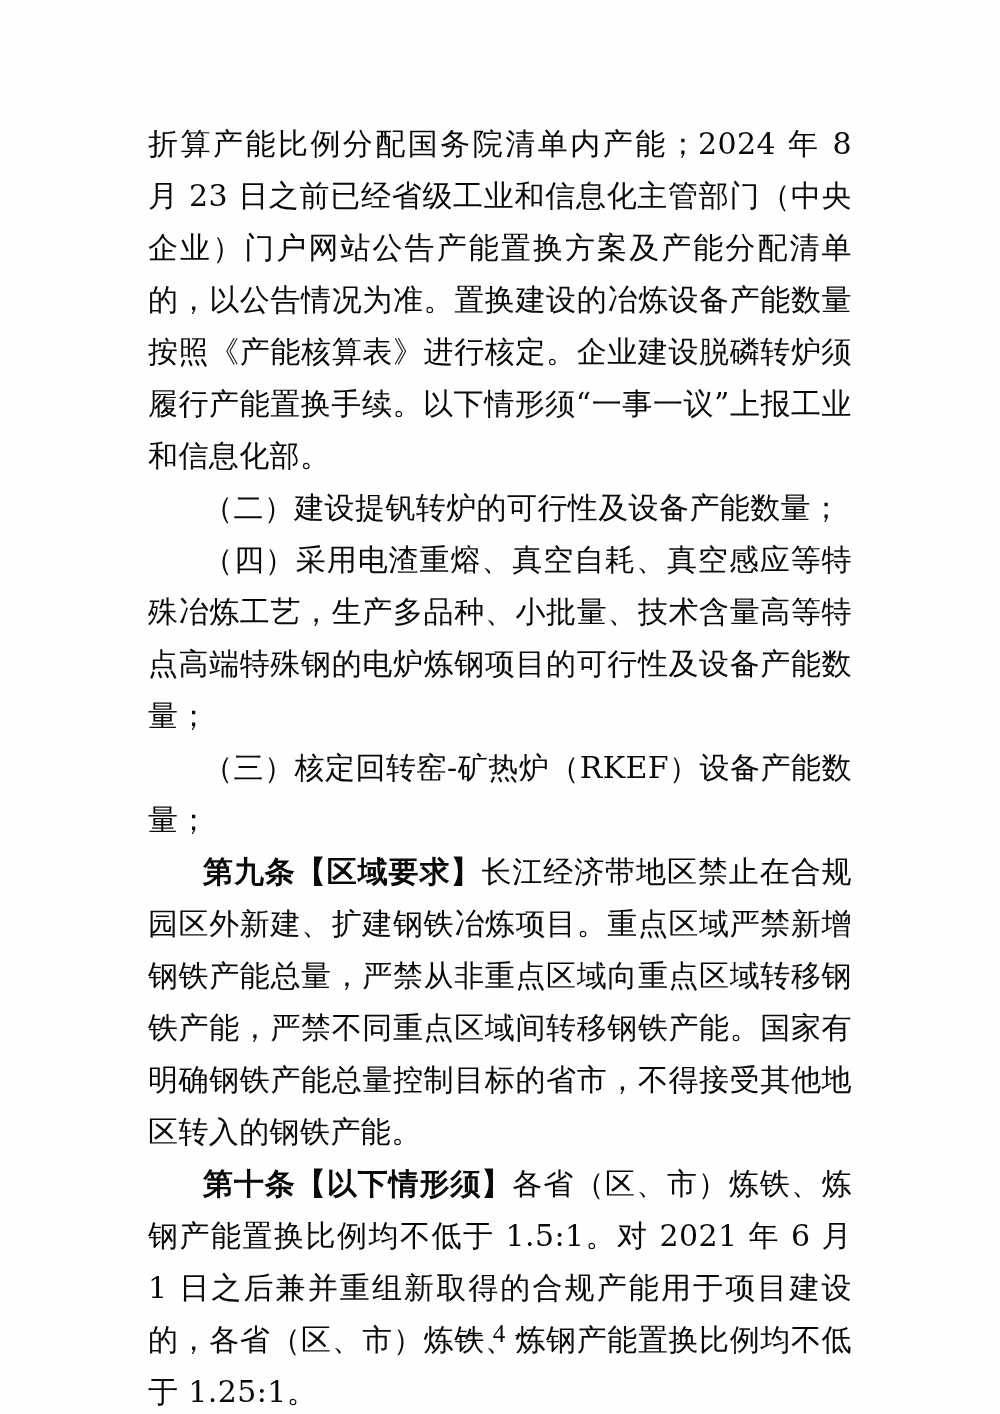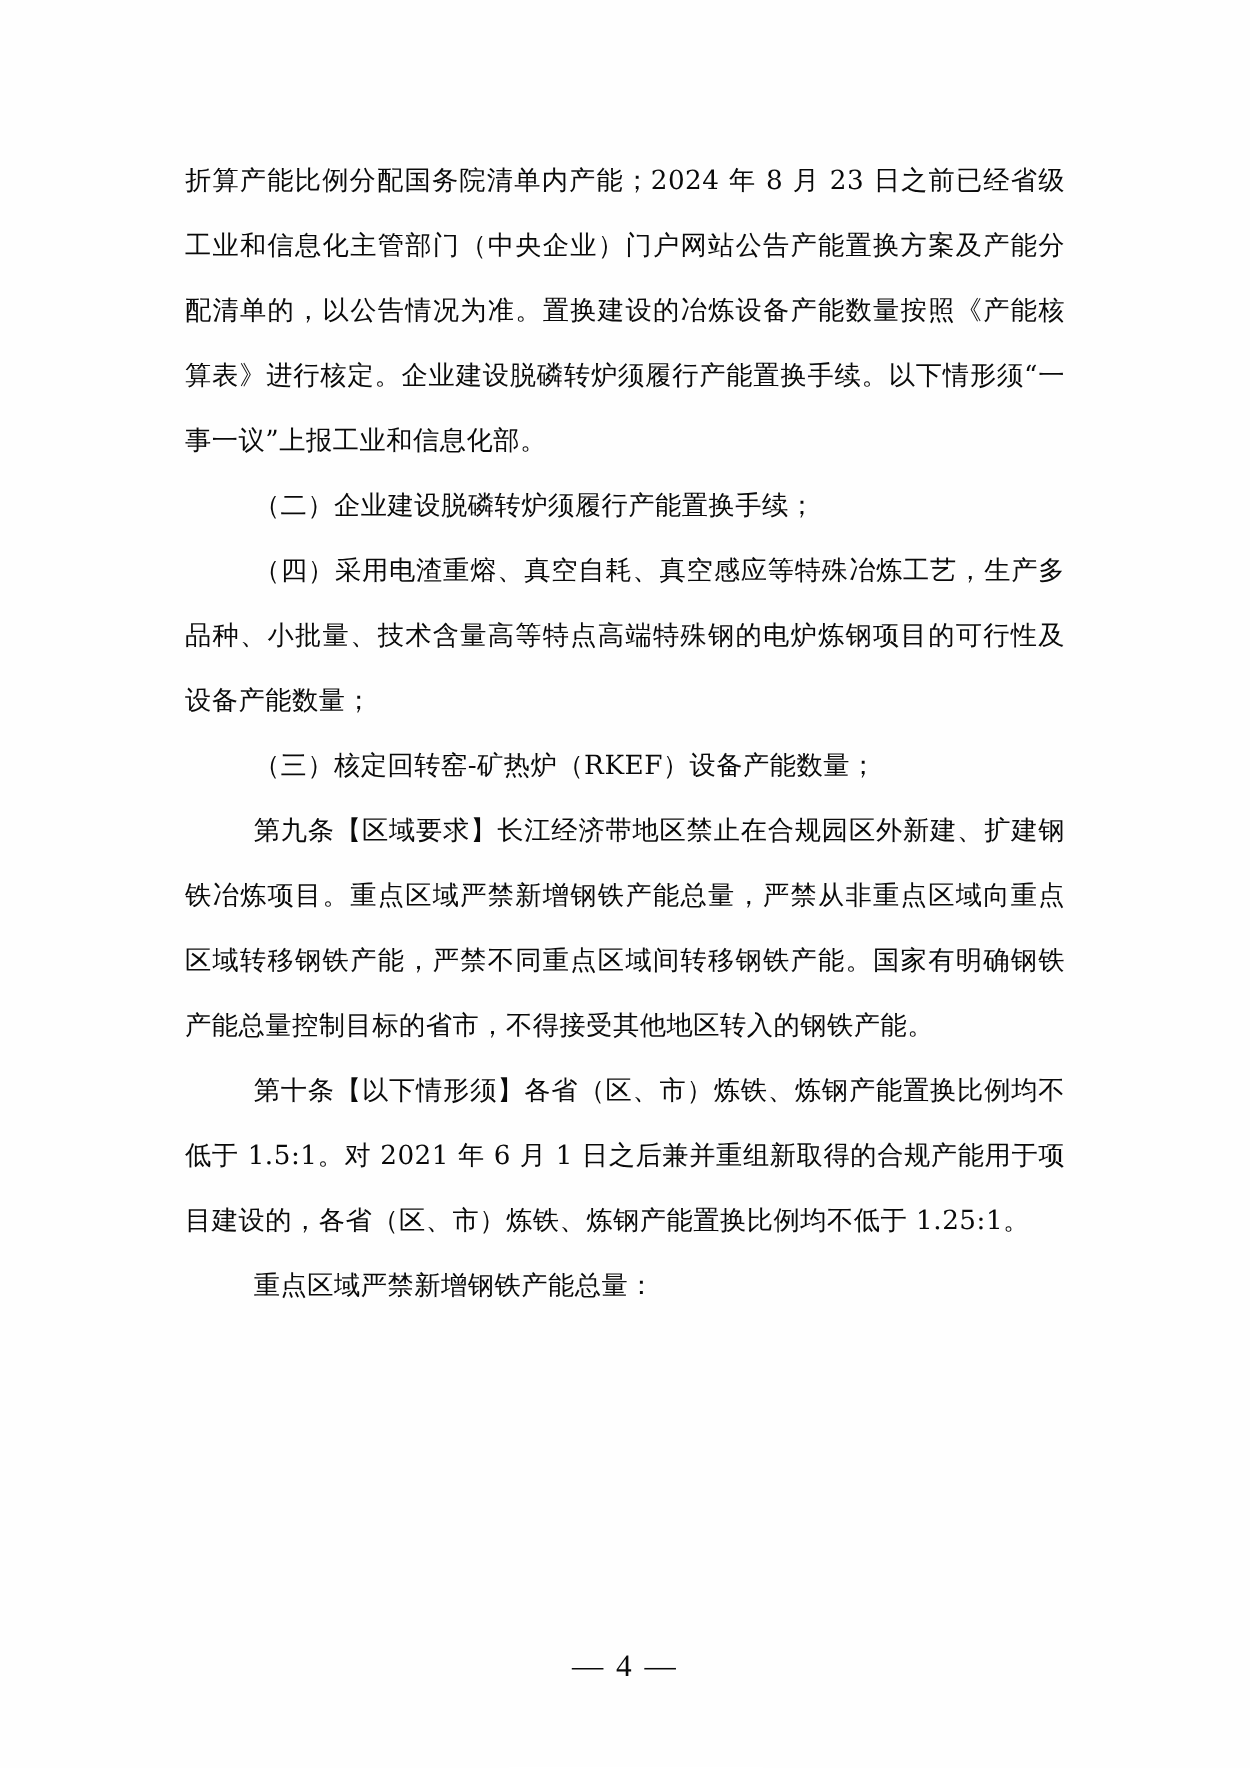--- a/index.html
+++ b/index.html
@@ -21,32 +21,32 @@
     box-sizing: border-box;
   }
   .content {
     position: absolute;
     left: 148px;
     top: 118px;
     width: 704px;
   }
   p {
     margin: 0;
-    font-size: 21px;
+    font-size: 30px;
     line-height: 52px;
     text-align: justify;
     text-justify: inter-ideograph;
     letter-spacing: 0.4px;
     font-family: "DejaVu Serif", "Liberation Serif", serif;
   }
   p.indent {
     text-indent: 55px;
   }
   .bold {
-    font-weight: normal;
+    font-weight: bold;
   }
   .footer {
     position: absolute;
     left: 0;
     top: 1320px;
     width: 1000px;
     text-align: center;
     font-size: 25px;
     font-family: "Liberation Serif", "DejaVu Serif", serif;
     letter-spacing: 2px;
@@ -56,21 +56,21 @@
 </head>
 <body>
 
 <div class="page">
 
   <div class="content">
 
     <p class="flow">折算产能比例分配国务院清单内产能；2024 年 8 月 23 日之前已经省级工业和信息化主管部门（中央企业）门户网站公告产能置换方案及产能分配清单的，以公告情况为准。置换建设的冶炼设备产能数量按照《产能核算表》进行核定。企业建设脱磷转炉须履行产能置换手续。以下情形须“一事一议”上报工业和信息化部。</p>
 
 
-    <p class="indent">（二）企业建设脱磷转炉须履行产能置换手续；</p>
+    <p class="indent">（二）建设提钒转炉的可行性及设备产能数量；</p>
 
     <p class="indent">（四）采用电渣重熔、真空自耗、真空感应等特殊冶炼工艺，生产多品种、小批量、技术含量高等特点高端特殊钢的电炉炼钢项目的可行性及设备产能数量；</p>
 
     <p class="indent">（三）核定回转窑-矿热炉（RKEF）设备产能数量；</p>
 
 
     <p class="indent"><span class="bold">第九条【区域要求】</span><span>长江经济带地区禁止在合规园区外新建、扩建钢铁冶炼项目。重点区域严禁新增钢铁产能总量，严禁从非重点区域向重点区域转移钢铁产能，严禁不同重点区域间转移钢铁产能。国家有明确钢铁产能总量控制目标的省市，不得接受其他地区转入的钢铁产能。</span></p>
 
     <p class="indent"><span class="bold">第十条【以下情形须】</span><span>各省（区、市）炼铁、炼钢产能置换比例均不低于 1.5:1。对 2021 年 6 月 1 日之后兼并重组新取得的合规产能用于项目建设的，各省（区、市）炼铁、炼钢产能置换比例均不低于 1.25:1。</span></p>
 

